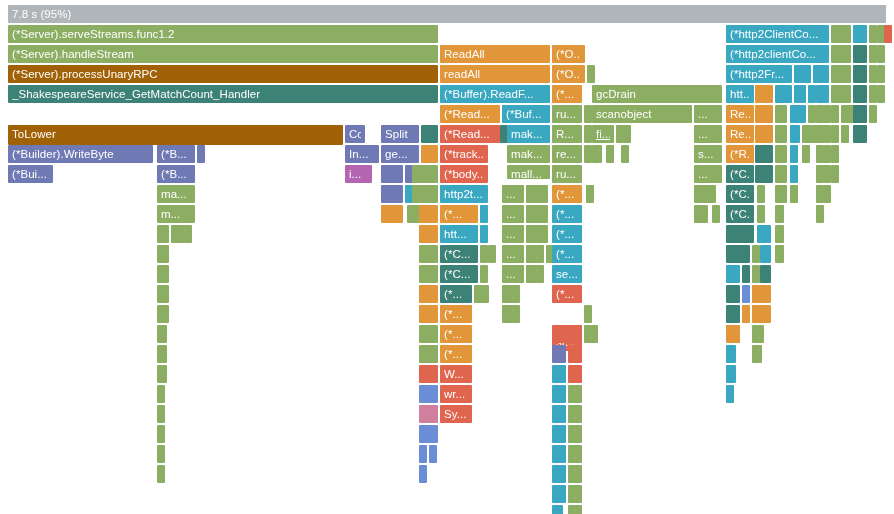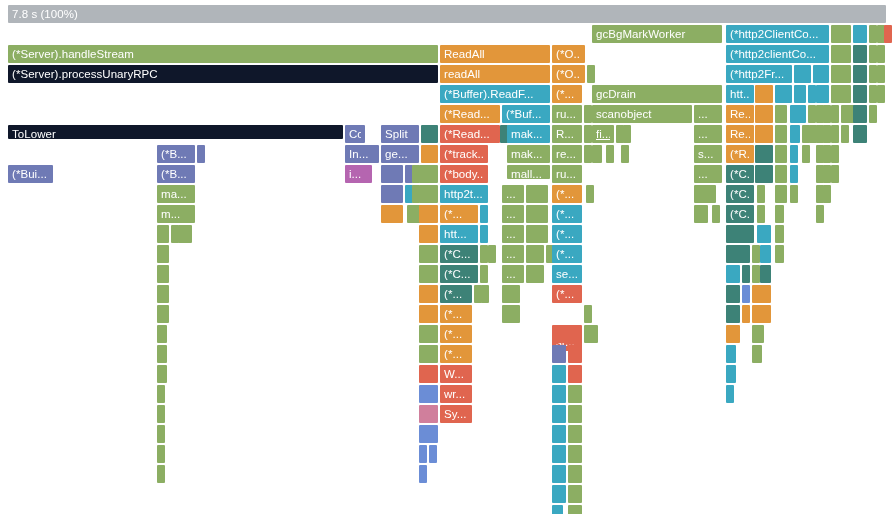--- a/index.html
+++ b/index.html
@@ -42,24 +42,24 @@
     overflow: hidden;
     white-space: nowrap;
     pointer-events: none;
   }
 </style>
 </head>
 <body>
 
 <div id="flame-root">
   <div class="frame root-bar" id="header-frame" style="left: 8px; top: 5px; width: 878px; height: 18px; background: rgb(176, 181, 186);">
-    <span class="lbl">7.8 s (100%)</span>
+    <span class="lbl">7.8 s (95%)</span>
   </div>
-    <div class="frame" style="left: 592px; top: 25px; width: 130px; height: 18px; background: rgb(140, 174, 99);">
-      <span class="lbl">gcBgMarkWorker</span>
+<div class="frame" style="left: 8px; top: 25px; width: 430px; height: 18px; background: rgb(140, 174, 99);">
+      <span class="lbl">(*Server).serveStreams.func1.2</span>
     </div>
     <div class="frame" style="left: 726px; top: 25px; width: 103px; height: 18px; background: rgb(58, 168, 193);">
       <span class="lbl">(*http2ClientCo...</span>
     </div>
     <div class="frame" style="left: 831px; top: 25px; width: 20px; height: 18px; background: rgb(140, 174, 99);"></div>
     <div class="frame" style="left: 853px; top: 25px; width: 14px; height: 18px; background: rgb(58, 168, 193);"></div>
     <div class="frame" style="left: 869px; top: 25px; width: 6px; height: 18px; background: rgb(140, 174, 99);"></div>
     <div class="frame" style="left: 877px; top: 25px; width: 5px; height: 18px; background: rgb(140, 174, 99);"></div>
     <div class="frame" style="left: 884px; top: 25px; width: 4px; height: 18px; background: rgb(224, 101, 79);"></div>
     <div class="frame" style="left: 8px; top: 45px; width: 430px; height: 18px; background: rgb(140, 174, 99);">
@@ -71,39 +71,42 @@
     <div class="frame" style="left: 552px; top: 45px; width: 33px; height: 18px; background: rgb(226, 150, 58);">
       <span class="lbl">(*O...</span>
     </div>
     <div class="frame" style="left: 726px; top: 45px; width: 103px; height: 18px; background: rgb(58, 168, 193);">
       <span class="lbl">(*http2clientCo...</span>
     </div>
     <div class="frame" style="left: 831px; top: 45px; width: 20px; height: 18px; background: rgb(140, 174, 99);"></div>
     <div class="frame" style="left: 853px; top: 45px; width: 14px; height: 18px; background: rgb(61, 130, 119);"></div>
     <div class="frame" style="left: 869px; top: 45px; width: 6px; height: 18px; background: rgb(140, 174, 99);"></div>
     <div class="frame" style="left: 877px; top: 45px; width: 5px; height: 18px; background: rgb(140, 174, 99);"></div>
-    <div class="frame" style="left: 8px; top: 65px; width: 430px; height: 18px; background: #0f172a;">
+    <div class="frame" style="left: 8px; top: 65px; width: 430px; height: 18px; background: #a16207;">
       <span class="lbl">(*Server).processUnaryRPC</span>
     </div>
     <div class="frame" style="left: 440px; top: 65px; width: 110px; height: 18px; background: rgb(226, 150, 58);">
       <span class="lbl">readAll</span>
     </div>
     <div class="frame" style="left: 552px; top: 65px; width: 33px; height: 18px; background: rgb(226, 150, 58);">
       <span class="lbl">(*O...</span>
     </div>
     <div class="frame" style="left: 587px; top: 65px; width: 4px; height: 18px; background: rgb(140, 174, 99);"></div>
     <div class="frame" style="left: 726px; top: 65px; width: 66px; height: 18px; background: rgb(58, 168, 193);">
       <span class="lbl">(*http2Fr...</span>
     </div>
     <div class="frame" style="left: 794px; top: 65px; width: 17px; height: 18px; background: rgb(58, 168, 193);"></div>
     <div class="frame" style="left: 813px; top: 65px; width: 16px; height: 18px; background: rgb(58, 168, 193);"></div>
     <div class="frame" style="left: 831px; top: 65px; width: 20px; height: 18px; background: rgb(140, 174, 99);"></div>
     <div class="frame" style="left: 853px; top: 65px; width: 14px; height: 18px; background: rgb(61, 130, 119);"></div>
     <div class="frame" style="left: 869px; top: 65px; width: 6px; height: 18px; background: rgb(140, 174, 99);"></div>
     <div class="frame" style="left: 877px; top: 65px; width: 5px; height: 18px; background: rgb(140, 174, 99);"></div>
+    <div class="frame" style="left: 8px; top: 85px; width: 430px; height: 18px; background: rgb(61, 130, 119);">
+      <span class="lbl">_ShakespeareService_GetMatchCount_Handler</span>
+    </div>
     <div class="frame" style="left: 440px; top: 85px; width: 110px; height: 18px; background: rgb(58, 168, 193);">
       <span class="lbl">(*Buffer).ReadF...</span>
     </div>
     <div class="frame" style="left: 552px; top: 85px; width: 30px; height: 18px; background: rgb(226, 150, 58);">
       <span class="lbl">(*...</span>
     </div>
     <div class="frame" style="left: 592px; top: 85px; width: 130px; height: 18px; background: rgb(140, 174, 99);">
       <span class="lbl">gcDrain</span>
     </div>
     <div class="frame" style="left: 726px; top: 85px; width: 28px; height: 18px; background: rgb(58, 168, 193);">
@@ -141,21 +144,21 @@
     <div class="frame" style="left: 775px; top: 105px; width: 12px; height: 18px; background: rgb(140, 174, 99);"></div>
     <div class="frame" style="left: 790px; top: 105px; width: 16px; height: 18px; background: rgb(58, 168, 193);"></div>
     <div class="frame" style="left: 808px; top: 105px; width: 6px; height: 18px; background: rgb(140, 174, 99);"></div>
     <div class="frame" style="left: 816px; top: 105px; width: 5px; height: 18px; background: rgb(140, 174, 99);"></div>
     <div class="frame" style="left: 823px; top: 105px; width: 6px; height: 18px; background: rgb(140, 174, 99);"></div>
     <div class="frame" style="left: 831px; top: 105px; width: 8px; height: 18px; background: rgb(140, 174, 99);"></div>
     <div class="frame" style="left: 841px; top: 105px; width: 4px; height: 18px; background: rgb(140, 174, 99);"></div>
     <div class="frame" style="left: 847px; top: 105px; width: 4px; height: 18px; background: rgb(140, 174, 99);"></div>
     <div class="frame" style="left: 853px; top: 105px; width: 14px; height: 18px; background: rgb(61, 130, 119);"></div>
     <div class="frame" style="left: 869px; top: 105px; width: 6px; height: 18px; background: rgb(140, 174, 99);"></div>
-    <div class="frame" style="left: 8px; top: 125px; width: 335px; height: 14px; background: #0f172a;">
+    <div class="frame" style="left: 8px; top: 125px; width: 335px; height: 20px; background: #a16207;">
       <span class="lbl">ToLower</span>
     </div>
     <div class="frame" style="left: 345px; top: 125px; width: 20px; height: 18px; background: rgb(111, 122, 181);">
       <span class="lbl">Co...</span>
     </div>
     <div class="frame" style="left: 381px; top: 125px; width: 38px; height: 18px; background: rgb(111, 122, 181);">
       <span class="lbl">Split</span>
     </div>
     <div class="frame" style="left: 421px; top: 125px; width: 17px; height: 18px; background: rgb(61, 130, 119);"></div>
     <div class="frame" style="left: 440px; top: 125px; width: 60px; height: 18px; background: rgb(224, 101, 79);">
@@ -183,20 +186,23 @@
     <div class="frame" style="left: 755px; top: 125px; width: 18px; height: 18px; background: rgb(226, 150, 58);"></div>
     <div class="frame" style="left: 775px; top: 125px; width: 12px; height: 18px; background: rgb(140, 174, 99);"></div>
     <div class="frame" style="left: 790px; top: 125px; width: 10px; height: 18px; background: rgb(58, 168, 193);"></div>
     <div class="frame" style="left: 802px; top: 125px; width: 5px; height: 18px; background: rgb(140, 174, 99);"></div>
     <div class="frame" style="left: 809px; top: 125px; width: 4px; height: 18px; background: rgb(140, 174, 99);"></div>
     <div class="frame" style="left: 816px; top: 125px; width: 5px; height: 18px; background: rgb(140, 174, 99);"></div>
     <div class="frame" style="left: 823px; top: 125px; width: 6px; height: 18px; background: rgb(140, 174, 99);"></div>
     <div class="frame" style="left: 831px; top: 125px; width: 8px; height: 18px; background: rgb(140, 174, 99);"></div>
     <div class="frame" style="left: 841px; top: 125px; width: 4px; height: 18px; background: rgb(140, 174, 99);"></div>
     <div class="frame" style="left: 853px; top: 125px; width: 14px; height: 18px; background: rgb(61, 130, 119);"></div>
+    <div class="frame" style="left: 8px; top: 145px; width: 145px; height: 18px; background: rgb(111, 122, 181);">
+      <span class="lbl">(*Builder).WriteByte</span>
+    </div>
     <div class="frame" style="left: 157px; top: 145px; width: 38px; height: 18px; background: rgb(111, 122, 181);">
       <span class="lbl">(*B...</span>
     </div>
     <div class="frame" style="left: 197px; top: 145px; width: 6px; height: 18px; background: rgb(111, 122, 181);"></div>
     <div class="frame" style="left: 345px; top: 145px; width: 34px; height: 18px; background: rgb(111, 122, 181);">
       <span class="lbl">In...</span>
     </div>
     <div class="frame" style="left: 381px; top: 145px; width: 38px; height: 18px; background: rgb(111, 122, 181);">
       <span class="lbl">ge...</span>
     </div>

